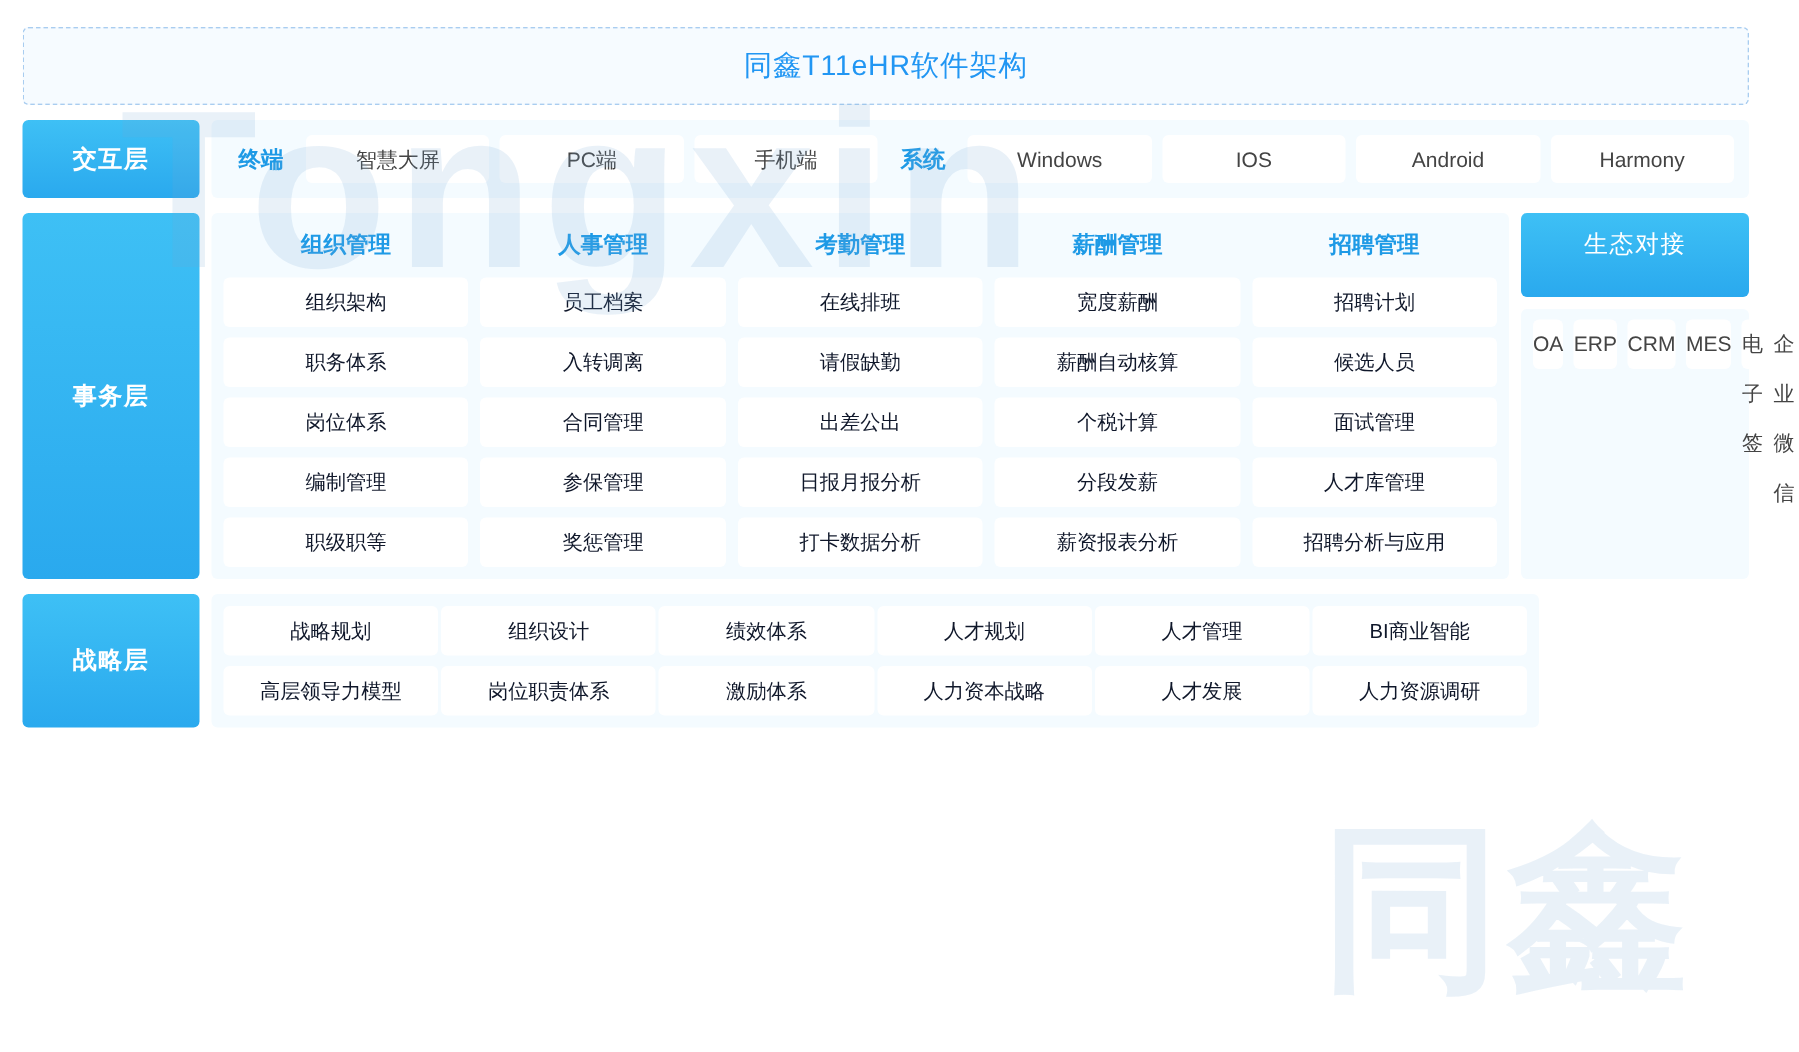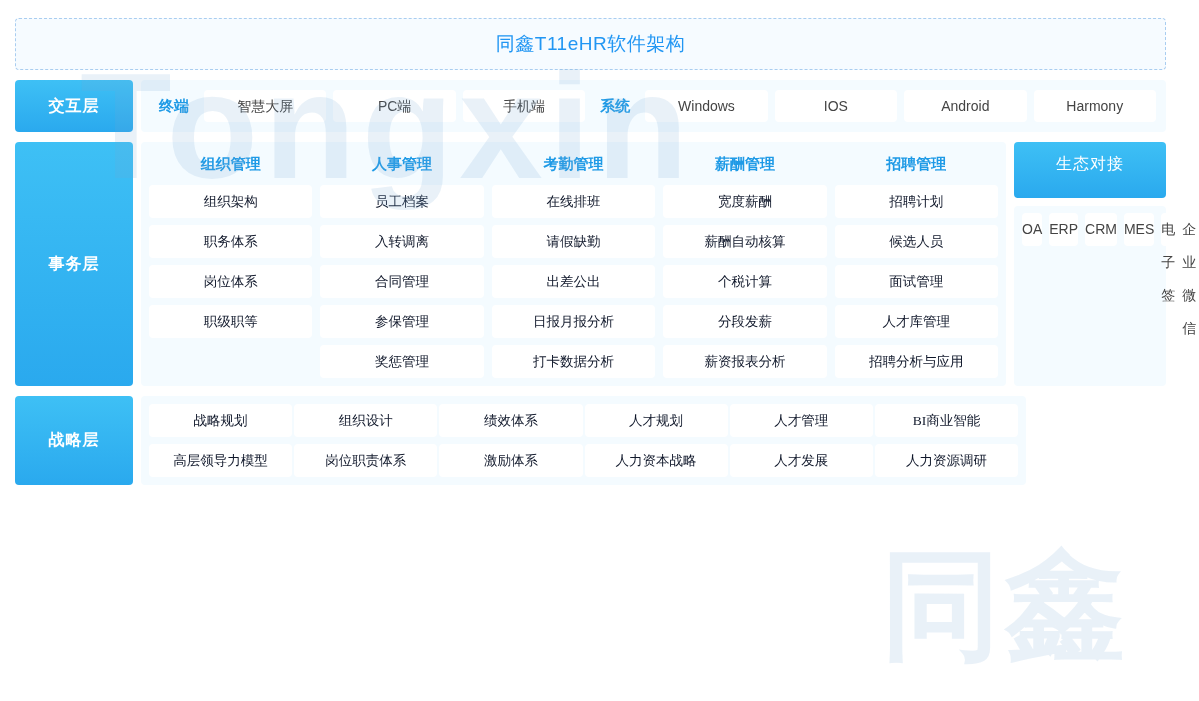--- a/index.html
+++ b/index.html
@@ -177,21 +177,20 @@
     text-align: center;
     font-size: 14px;
     color: #444;
   }
 
   
   .strategy-row .row-body {
     display: flex;
     gap: 2px;
     padding: 8px;
-    font-family: Liberation Serif, serif;
   }
   .str-col {
     flex: 1 1 0;
     min-width: 0;
     display: flex;
     flex-direction: column;
     gap: 7px;
   }
 
   
@@ -243,20 +242,21 @@
   <div class="affairs-row">
     <div class="affairs-main">
       <div class="row-label">事务层</div>
       <div class="affairs-body">
 
         <div class="aff-col">
           <div class="aff-col-head">组织管理</div>
           <div class="cell">组织架构</div>
           <div class="cell">职务体系</div>
           <div class="cell">岗位体系</div>
+          <div class="cell">编制管理</div>
           <div class="cell">职级职等</div>
         </div>
 
         <div class="aff-col">
           <div class="aff-col-head">人事管理</div>
           <div class="cell">员工档案</div>
           <div class="cell">入转调离</div>
           <div class="cell">合同管理</div>
           <div class="cell">参保管理</div>
           <div class="cell">奖惩管理</div>

